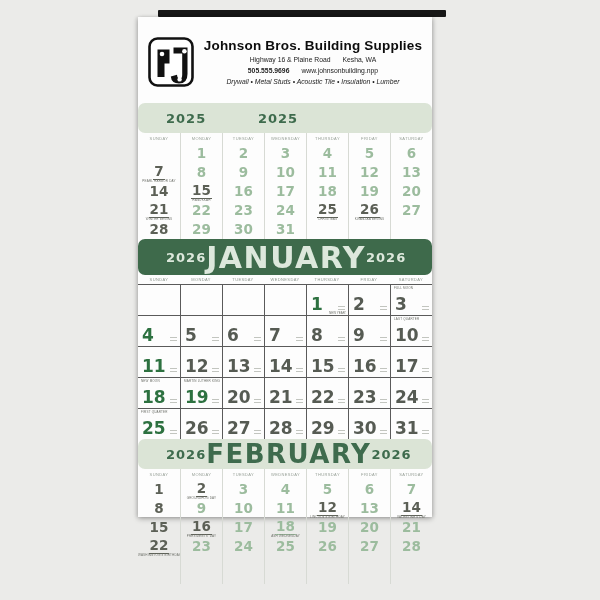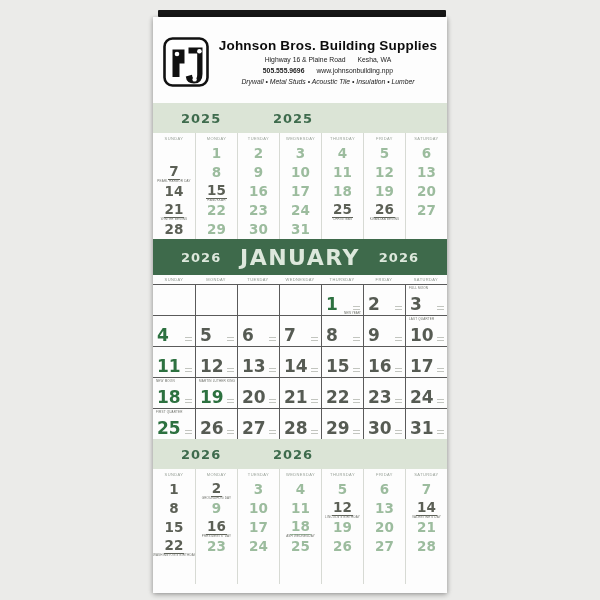--- a/index.html
+++ b/index.html
@@ -5,43 +5,43 @@
   html,body{margin:0;padding:0;}
   body{
     width:600px;height:600px;background:#ebebe9;
     font-family:"Liberation Sans", sans-serif;
     -webkit-font-smoothing:antialiased;
     overflow:hidden;
   }
   .stage{position:relative;width:600px;height:600px;}
   .hanger{position:absolute;left:158px;top:10px;width:288px;height:7px;background:#161616;border-radius:1px;}
   .sheet{
-    position:absolute;left:153px;top:17px;width:294px;height:576px;
+    position:absolute;left:138px;top:17px;width:294px;height:500px;
     background:#fdfdfd;
     box-shadow:0 2px 5px rgba(0,0,0,.28), 2px 0 3px rgba(0,0,0,.08), -2px 0 3px rgba(0,0,0,.08);
   }
   
   .brand{height:86px;display:flex;align-items:center;justify-content:center;gap:10px;padding-top:4px;box-sizing:border-box;}
   .logo{width:46px;height:50px;flex:0 0 auto;}
   .brand-text{text-align:center;line-height:1.25;}
   .company{font-size:13.5px;font-weight:bold;color:#0c0c0c;letter-spacing:.2px;}
   .addr,.contact{font-size:6.8px;color:#222;margin-top:2px;}
   .addr .gap,.contact .gap{display:inline-block;width:12px;}
   .contact .phone{font-weight:bold;}
   .tagline{font-size:6.8px;font-style:italic;color:#222;margin-top:2.5px;}
   
-  .band{display:grid;grid-template-columns:1fr auto 1fr;align-items:center;padding:0 14px;box-sizing:border-box;}
+  .band{display:grid;grid-template-columns:1fr auto 1fr;align-items:center;padding:0 14px;box-sizing:border-box;border-radius:7px;}
   .band .yl{text-align:left;padding-left:14px;}
   .band .yr{text-align:right;padding-right:14px;}
   .band .year{font-family:"DejaVu Sans", sans-serif;font-weight:bold;font-size:13px;letter-spacing:1px;}
   .band .mname{font-family:"DejaVu Sans", sans-serif;font-weight:bold;letter-spacing:1.5px;text-align:center;}
   .month.compact .band{height:30px;background:#dbe4d6;color:#3e6b4d;}
   .month.compact .band .mname{font-size:26px;}
   .month.large .band{height:36px;background:#3e6a4b;color:#dde8dc;}
-  .month.large .band .mname{font-size:22px;}
+  .month.large .band .mname{font-size:30px;}
   
   .daynames{display:grid;grid-template-columns:repeat(7,1fr);}
   .dayname{font-size:4px;letter-spacing:.4px;color:#98a198;text-align:center;
     display:flex;align-items:center;justify-content:center;}
   .month.compact .daynames .dayname{height:11px;border-left:1px solid #d7dad4;}
   .month.compact .daynames .dayname:first-child{border-left:none;}
   .month.large .daynames .dayname{height:9px;color:#8d968d;}
   
   .cgrid{display:grid;grid-template-columns:repeat(7,1fr);}
   .ccell{height:19px;position:relative;display:flex;align-items:center;justify-content:center;
@@ -453,20 +453,21 @@
               <span class="marks">
                 <i></i>
                 <i></i>
               </span>
             </div>
           </div>
         </div>
         <div class="month compact">
           <div class="band">
             <span class="year yl">2026</span>
+            <span class="mname">FEBRUARY</span>
             <span class="year yr">2026</span>
           </div>
           <div class="daynames">
             <span class="dayname">SUNDAY</span>
             <span class="dayname">MONDAY</span>
             <span class="dayname">TUESDAY</span>
             <span class="dayname">WEDNESDAY</span>
             <span class="dayname">THURSDAY</span>
             <span class="dayname">FRIDAY</span>
             <span class="dayname">SATURDAY</span>

